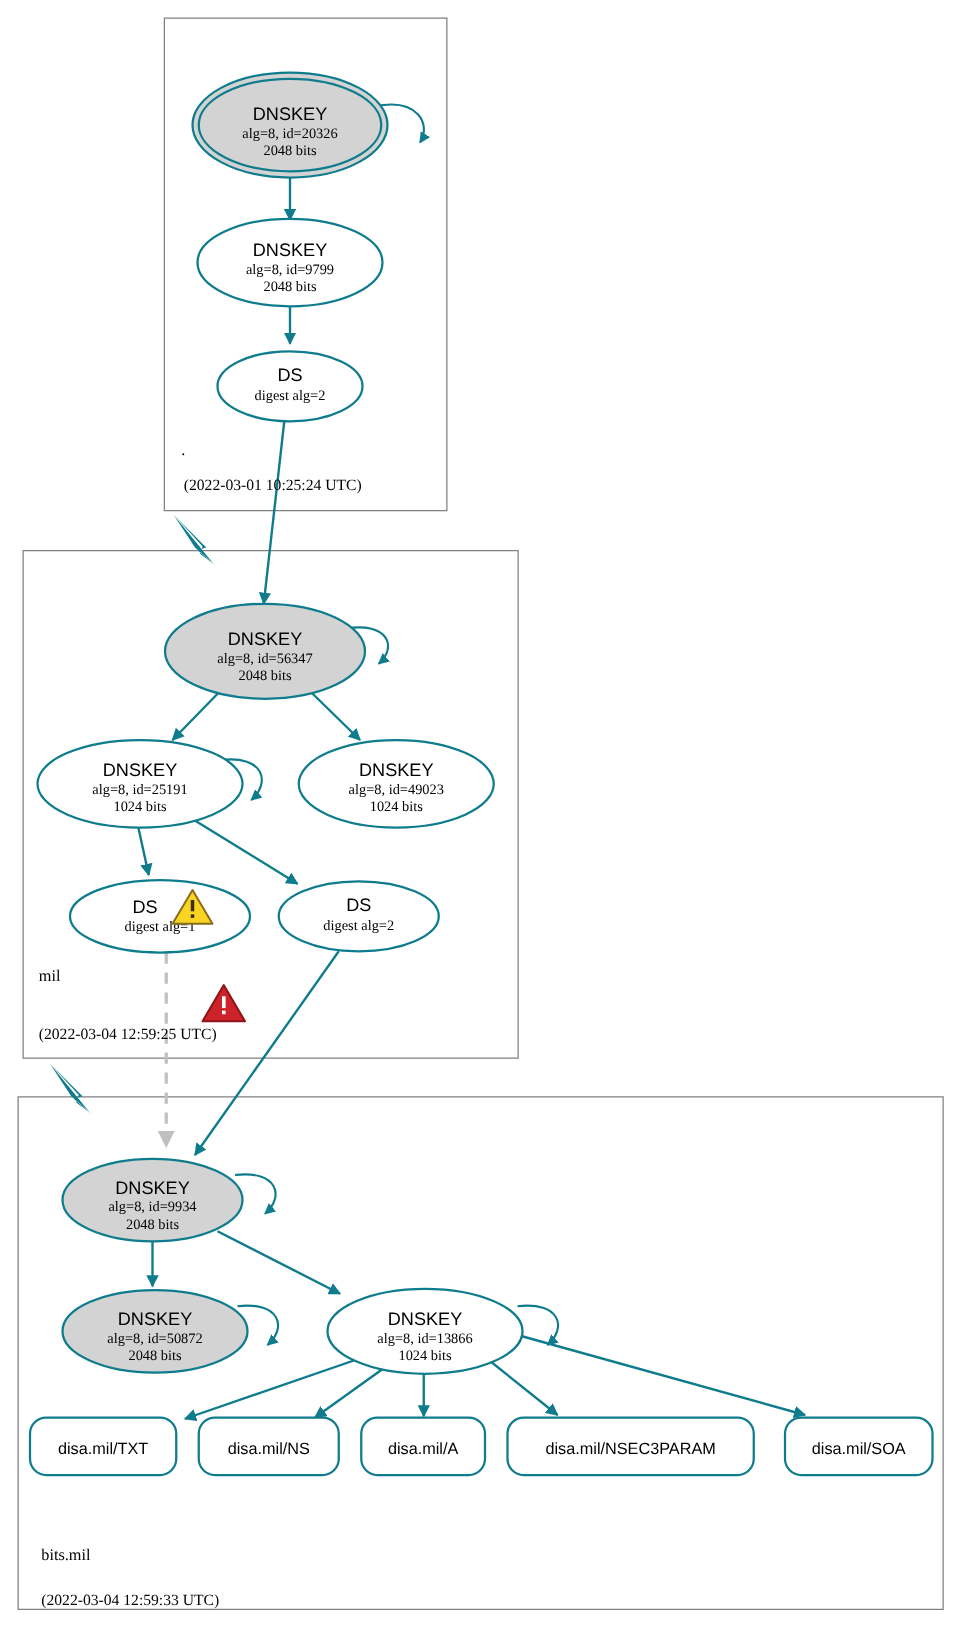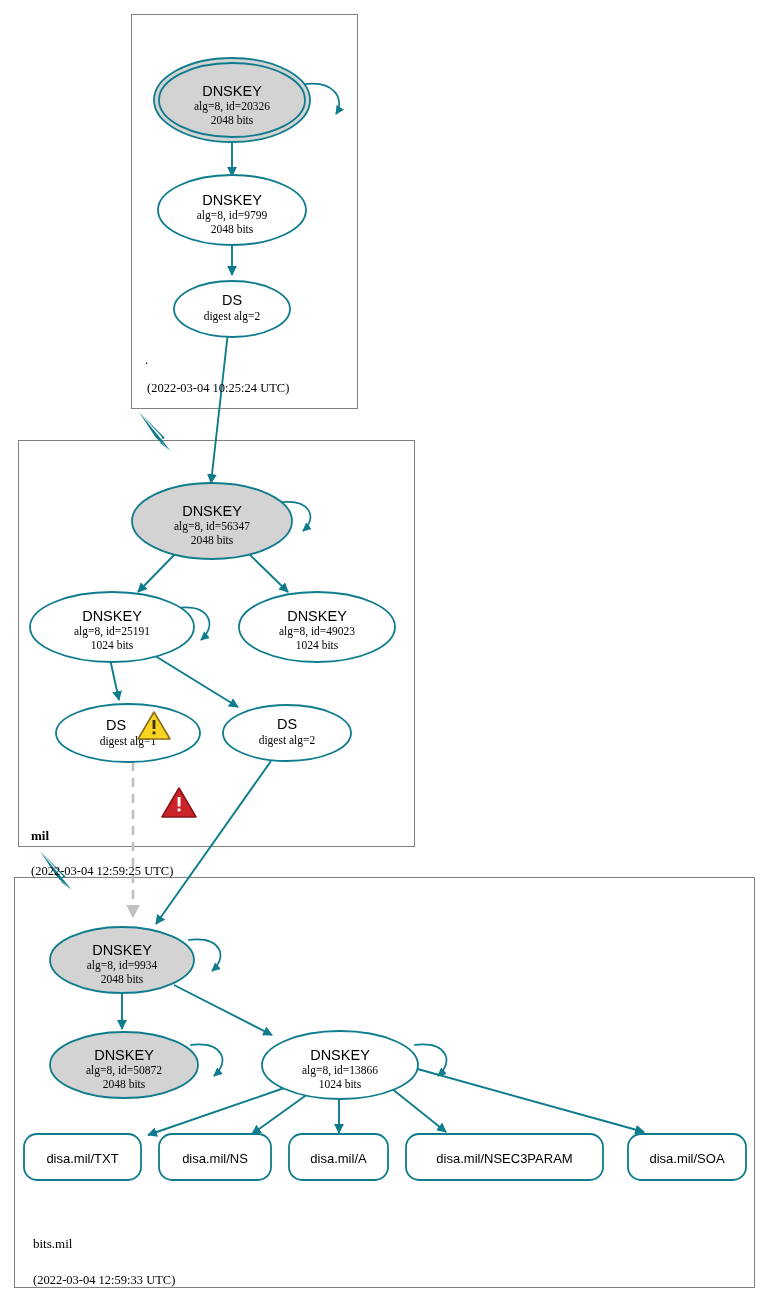--- a/index.html
+++ b/index.html
@@ -231,21 +231,21 @@
       <rect x="406" y="1134" width="197" height="46" rx="13" ry="13" fill="#ffffff" stroke="#0e7c8c" stroke-width="1.8"></rect>
       <text class="rrset-text" x="504.5" y="1163">disa.mil/NSEC3PARAM</text>
     </g>
     <g>
       <rect x="628" y="1134" width="118" height="46" rx="13" ry="13" fill="#ffffff" stroke="#0e7c8c" stroke-width="1.8"></rect>
       <text class="rrset-text" x="687" y="1163">disa.mil/SOA</text>
     </g>
   </svg>
 
   <div class="zone-label zone-name" style="left:145px; top:352px;">.</div>
-  <div class="zone-label zone-time" style="left:147px; top:381px;">(2022-03-04 10:25:24 UTC)</div>
-
-  <div class="zone-label zone-name" style="left:31px; top:828px;font-weight:bold;">mil</div>
-  <div class="zone-label zone-time" style="left:31px; top:820px;margin-top:44px;">(2022-03-04 12:59:25 UTC)</div>
+  <div class="zone-label zone-time" style="left:147px; top:381px;">(2022-03-01 10:25:24 UTC)</div>
+
+  <div class="zone-label zone-name" style="left:31px; top:773px;">mil</div>
+  <div class="zone-label zone-time" style="left:31px; top:820px;">(2022-03-04 12:59:25 UTC)</div>
 
   <div class="zone-label zone-name" style="left:33px; top:1236px;">bits.mil</div>
   <div class="zone-label zone-time" style="left:33px; top:1261px;margin-top:12px;">(2022-03-04 12:59:33 UTC)</div>
 
 </div>
 
 </body></html>

